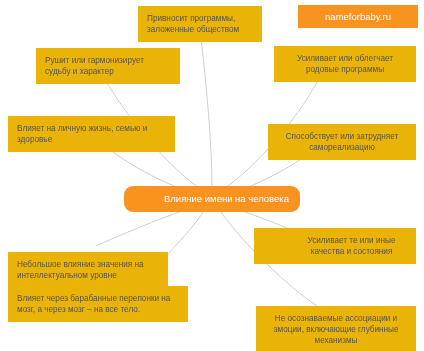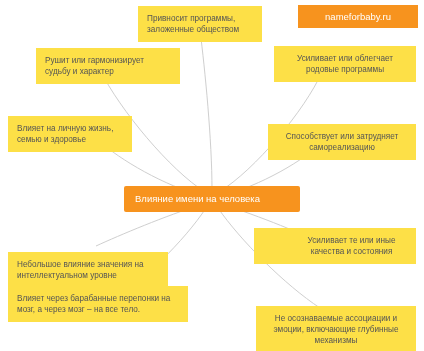--- a/index.html
+++ b/index.html
@@ -21,36 +21,36 @@
   svg.lines {
     position: absolute;
     left: 0;
     top: 0;
     width: 424px;
     height: 351px;
     pointer-events: none;
   }
   .node {
     position: absolute;
-    background: #fde047;
+    background: #eab308;
     border-radius: 0;
     color: #555555;
     font-size: 8.2px;
     line-height: 11px;
     padding: 7px 9px;
     box-sizing: border-box;
   }
   .node.center {
     background: #f7931e;
     color: #ffffff;
     font-size: 9.5px;
     line-height: 12px;
-    border-radius: 2px;
+    border-radius: 9px;
     padding: 7px 11px;
-    text-align: left;
+    text-align: right;
     font-weight: normal;
   }
   .node.brand {
     background: #f7931e;
     color: #ffffff;
     font-size: 9.5px;
     border-radius: 0;
     padding: 6px 12px;
     text-align: center;
   }
@@ -90,21 +90,21 @@
   </div>
 
   <div class="node" style="left:8px; top:48px; width:144px;margin-left:28px;">
     <span>Рушит или гармонизирует судьбу и характер</span>
   </div>
 
   <div class="node right" style="left:274px; top:46px; width:142px;">
     <span>Усиливает или облегчает родовые программы</span>
   </div>
 
-  <div class="node" style="left:8px; top:116px; width:124px;">
+  <div class="node" style="left:8px; top:116px; width:167px;">
     <span>Влияет на личную жизнь, семью и здоровье</span>
   </div>
 
   <div class="node right" style="left:268px; top:124px; width:148px;">
     <span>Способствует или затрудняет самореализацию</span>
   </div>
 
   <div class="node" style="left:8px; top:232px; width:160px;margin-top:20px;">
     <span>Небольшое влияние значения на интеллектуальном уровне</span>
   </div>

